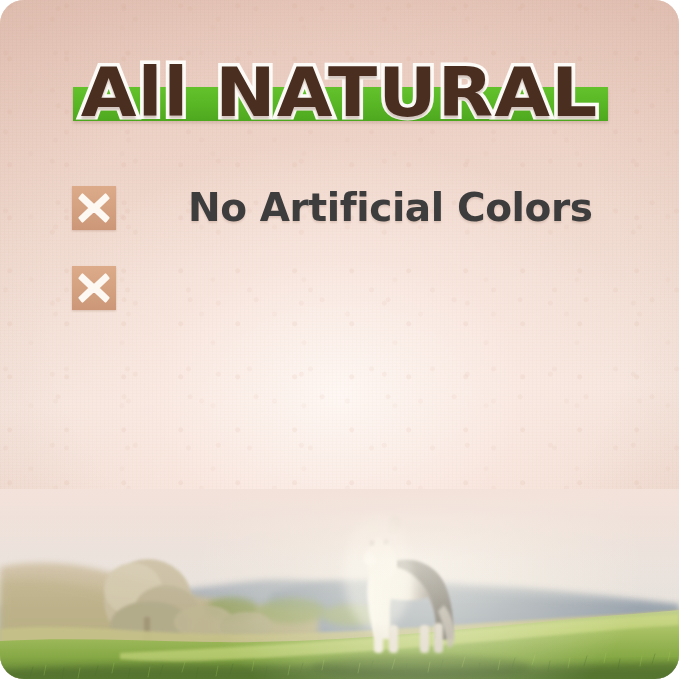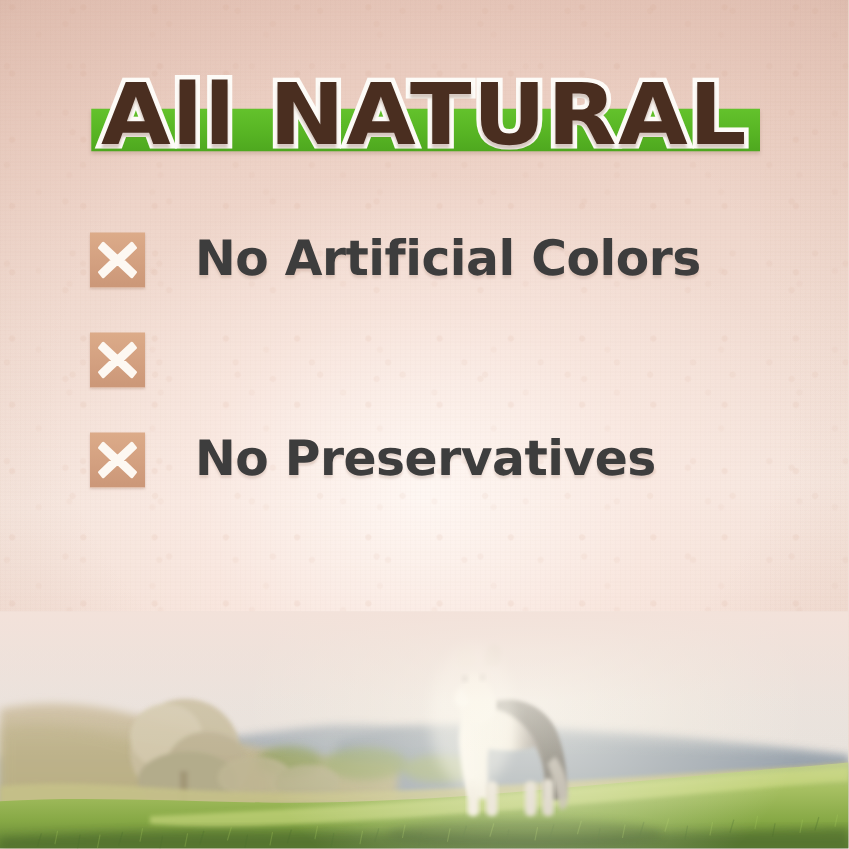--- a/index.html
+++ b/index.html
@@ -10,20 +10,21 @@
   body {
     font-family: "Liberation Sans", sans-serif;
   }
 
   #poster {
     position: relative;
     width: 679px;
     height: 679px;
     overflow: hidden;
     background: #e9cfc3;
+    border-radius: 24px;
   }
 
   
   .bg-base {
     position: absolute;
     inset: 0;
     background:
       radial-gradient(ellipse 60% 48% at 50% 58%, rgba(255,248,244,0.95) 0%, rgba(252,235,228,0.55) 45%, rgba(243,216,205,0.05) 78%, rgba(236,205,193,0) 100%),
       linear-gradient(178deg, #e6c6b9 0%, #ecd0c4 16%, #f1dcd2 38%, #f6e7df 58%, #f3ded4 78%, #e9cec2 100%);
   }
@@ -91,20 +92,21 @@
     position: absolute;
     left: 0; right: 0;
     top: 168px;
   }
   .claim-row {
     position: relative;
     height: 80px;
     display: flex;
     align-items: center;
     padding-left: 72px;
+    gap: 32px;
   }
   .x-box {
     position: relative;
     width: 44px;
     height: 44px;
     flex: 0 0 44px;
     background: linear-gradient(180deg, #dcab89 0%, #d3a080 55%, #cb9778 100%);
     box-shadow: 0 1px 2px rgba(150,100,76,0.28);
   }
   .x-box svg {
@@ -176,28 +178,20 @@
     </div>
 
     <div class="claim-row">
       <div class="x-box">
         <svg viewBox="0 0 44 44" aria-hidden="true">
           <path d="M10.5 8.5 L22 19.2 L33.5 8.5 L36.5 12.3 L26.3 22 L36.5 31.7 L33.5 35.5 L22 24.8 L10.5 35.5 L7.5 31.7 L17.7 22 L7.5 12.3 Z" fill="#fdf8f2" stroke="#fdf8f2" stroke-width="2.2" stroke-linejoin="round"></path>
         </svg>
       </div>
     </div>
 
-    <div class="claim-row">
-      <div class="x-box">
-        <svg viewBox="0 0 44 44" aria-hidden="true">
-          <path d="M10.5 8.5 L22 19.2 L33.5 8.5 L36.5 12.3 L26.3 22 L36.5 31.7 L33.5 35.5 L22 24.8 L10.5 35.5 L7.5 31.7 L17.7 22 L7.5 12.3 Z" fill="#fdf8f2" stroke="#fdf8f2" stroke-width="2.2" stroke-linejoin="round"></path>
-        </svg>
-      </div>
-      <div class="claim-label">No Preservatives</div>
-    </div>
 
 
   </div>
 
   <div class="photo">
     <svg viewBox="0 0 679 190" preserveAspectRatio="xMidYMid slice" aria-hidden="true">
       <defs>
         <linearGradient id="skyG" x1="0" y1="0" x2="0" y2="1">
           <stop offset="0%" stop-color="#ecdfd9"></stop>
           <stop offset="45%" stop-color="#e9e2dc"></stop>

